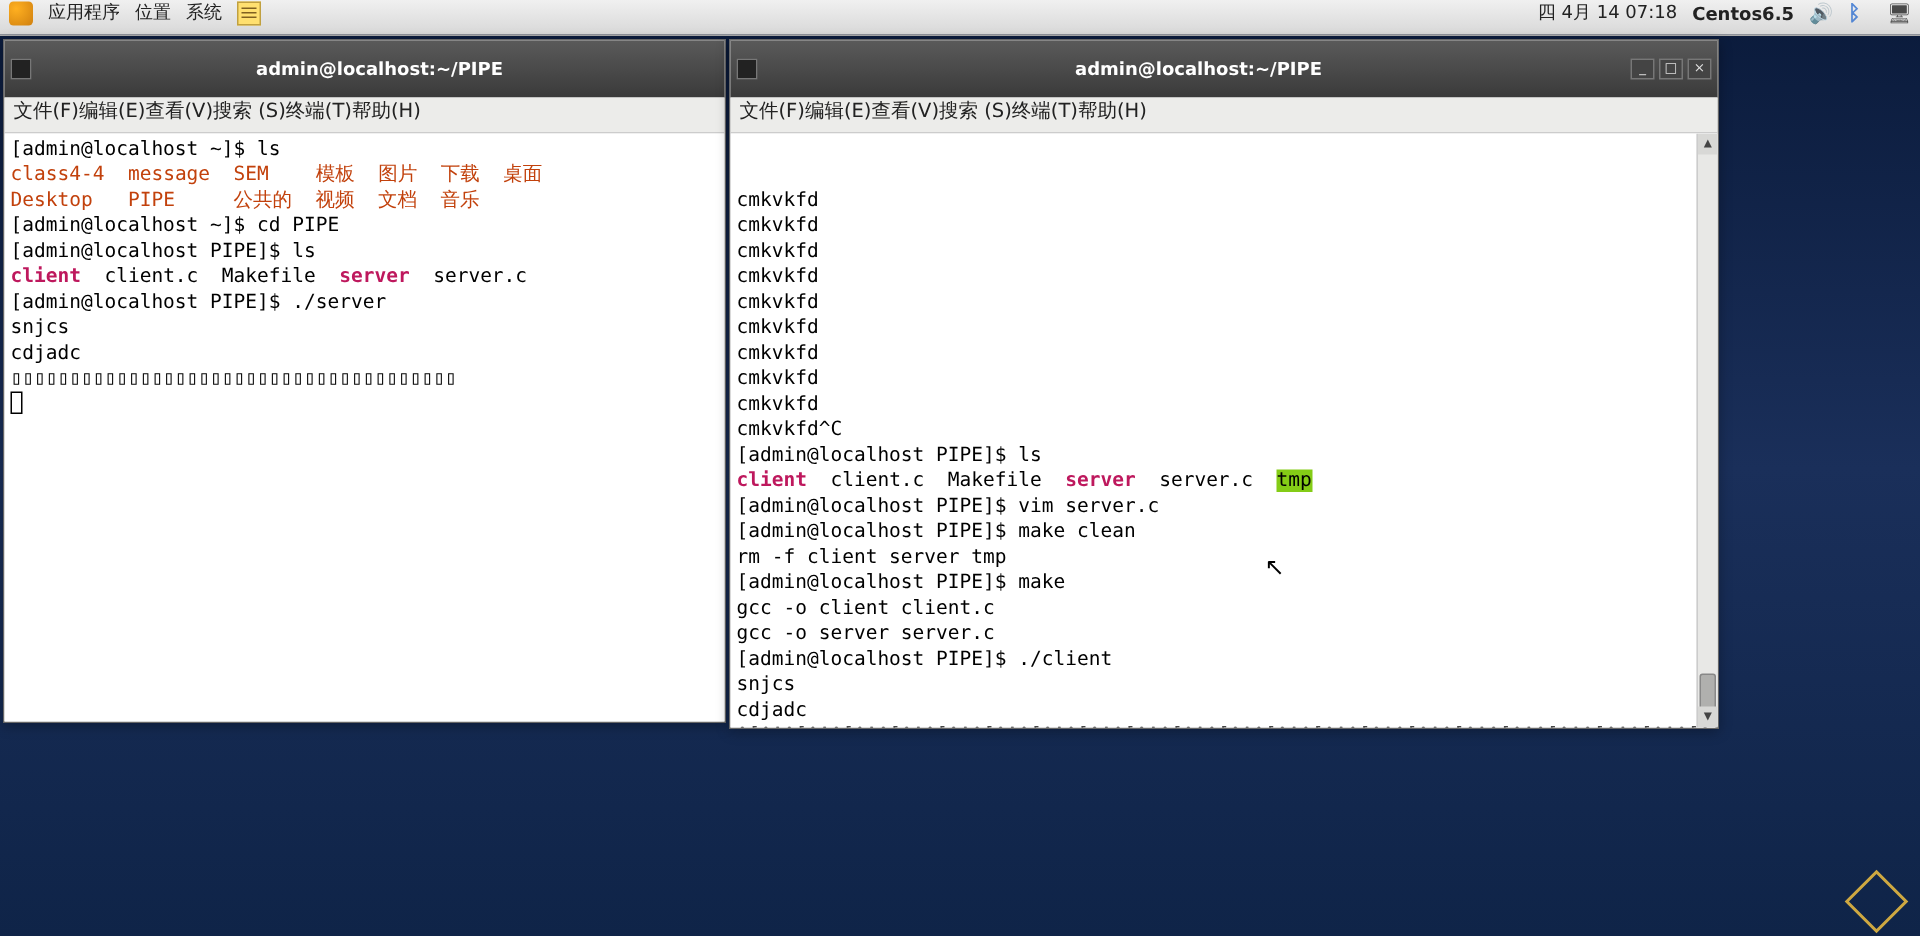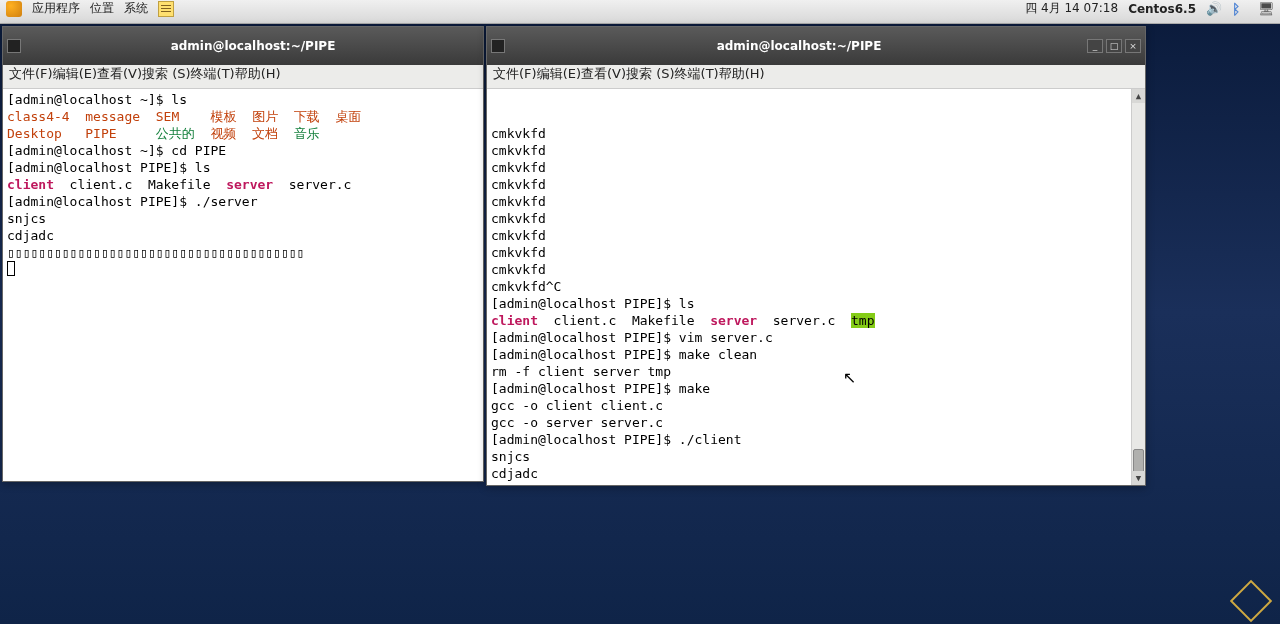--- a/index.html
+++ b/index.html
@@ -73,21 +73,21 @@
   font-size: 13px;
   line-height: 17px;
   padding: 2px 4px;
   white-space: pre;
   overflow: hidden;
   position: relative;
 }
 .term-line { white-space: pre; }
 .c-blue { color: #c2410c; }
 .c-green { color: #be185d; font-weight: bold; }
-.c-teal { color: #15803d; }
+.c-teal { color: #c2410c; }
 .c-hl { background: #84cc16; color: #000; }
 .cursor-block { display:inline-block; width:8px; height:15px; border:1px solid #000; }
 .scrollbar { position:absolute; right:0; top:0; bottom:0; width:14px; background:#e8e8e6; border-left:1px solid #ccc; }
 .scroll-thumb { position:absolute; left:1px; right:1px; background:#b0b0ae; border:1px solid #888; border-radius:2px; }
 .scroll-arrow { position:absolute; left:0; right:0; height:14px; background:#d8d8d6; display:flex; align-items:center; justify-content:center; font-size:9px; color:#444; }
 
 #win1 { left: 2px; top: 26px; width: 482px; height: 456px; }
 #win2 { left: 486px; top: 26px; width: 660px; height: 460px; }
 
 .watermark { position:absolute; right:14px; bottom:8px; display:flex; align-items:center; gap:8px; color:#c0d0e0; opacity:0.85; }

